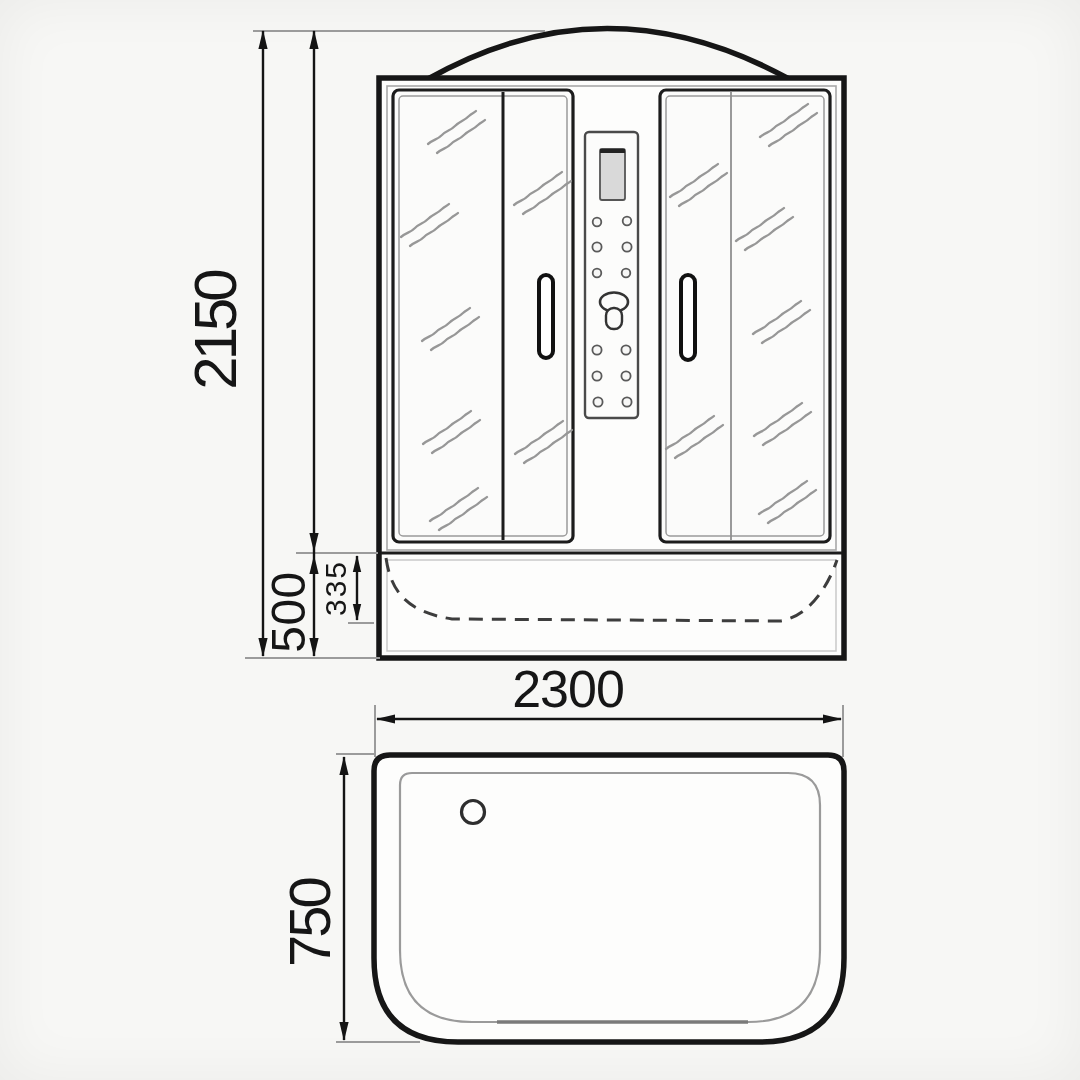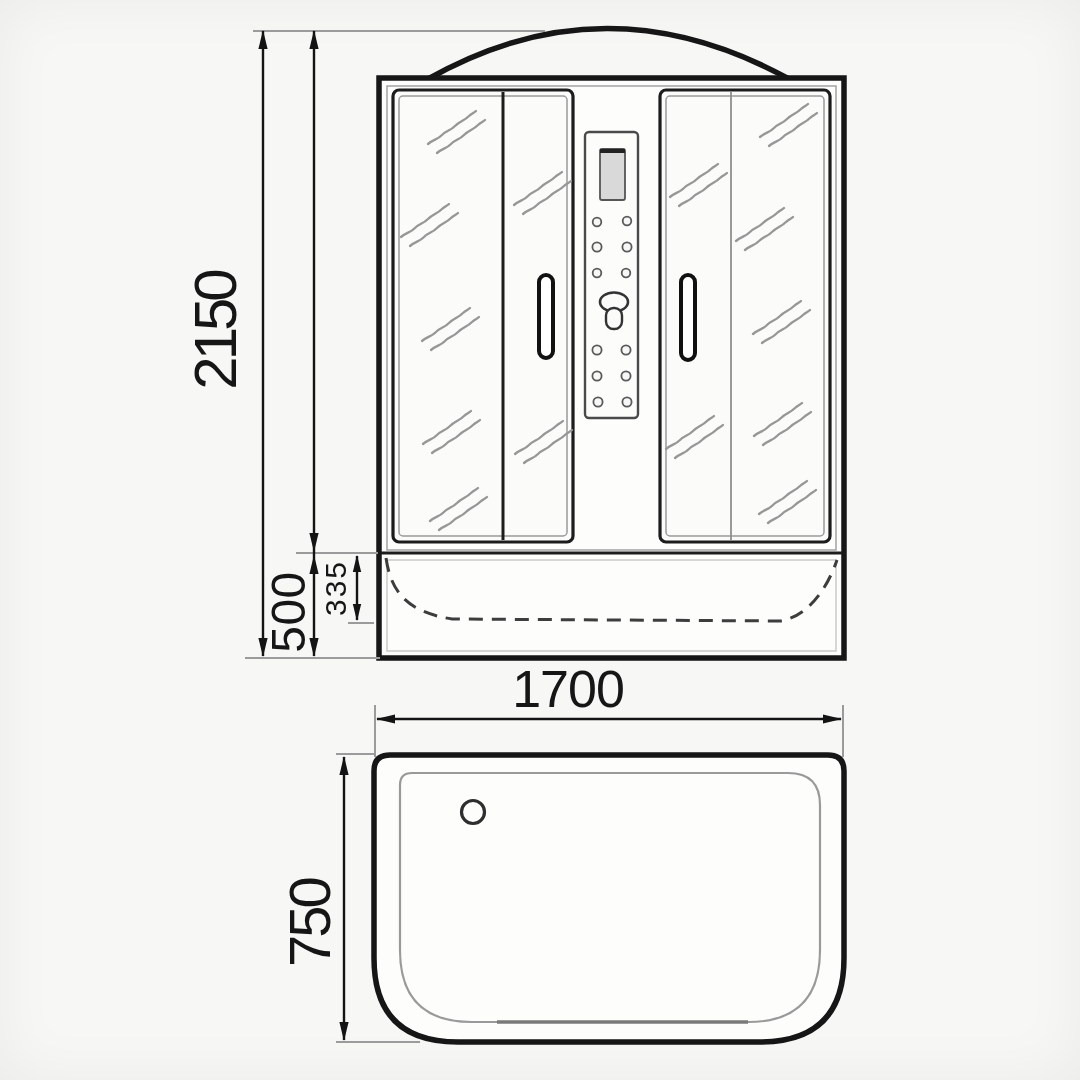--- a/index.html
+++ b/index.html
@@ -148,17 +148,17 @@
       </g>
     </g>
   </svg>
 
   <div class="dim-label vertical" style="left:216px;top:331px;font-size:60px;letter-spacing:-4px;">2150</div>
 
   <div class="dim-label vertical" style="left:289px;top:612px;font-size:48px;letter-spacing:0.5px;">500</div>
 
   <div class="dim-label vertical" style="left:336px;top:588px;font-size:30px;letter-spacing:2px;">335</div>
 
-  <div class="dim-label" style="left:568px;top:689px;font-size:52px;letter-spacing:-1px;">1700</div>
+  <div class="dim-label" style="left:568px;top:689px;font-size:52px;letter-spacing:-1px;">2300</div>
 
   <div class="dim-label vertical" style="left:310px;top:923px;font-size:58px;letter-spacing:-3px;">750</div>
 
 </div>
 
 </body></html>

